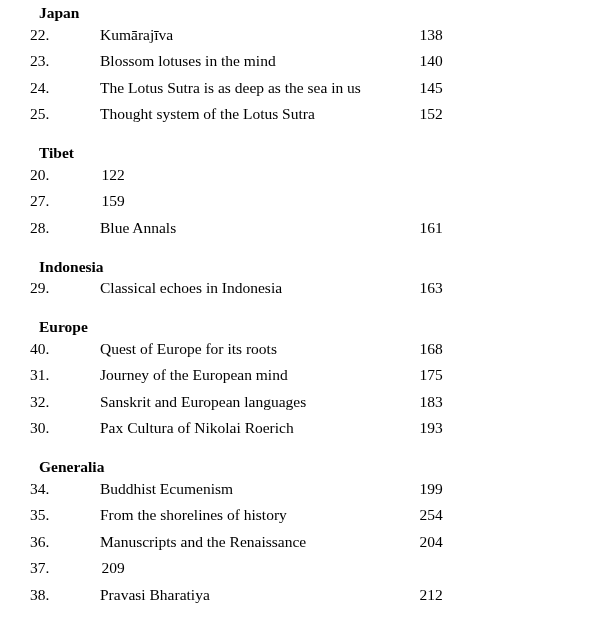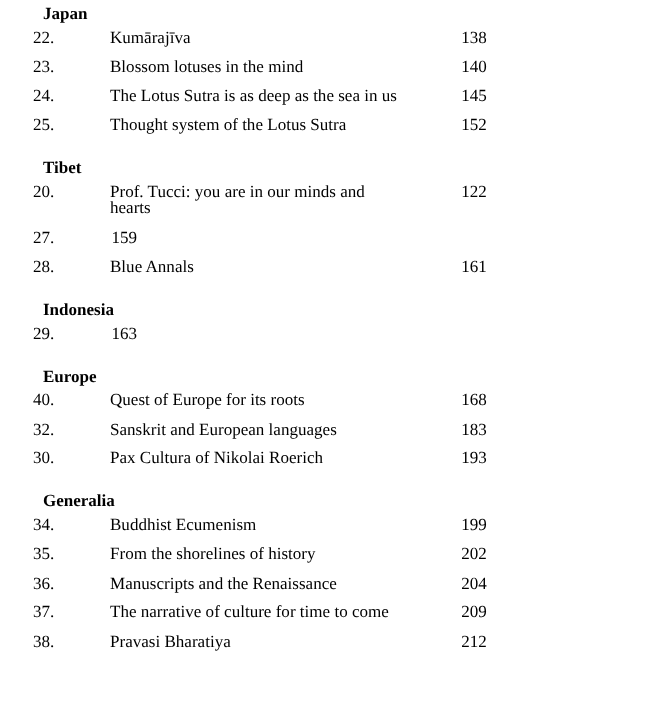--- a/index.html
+++ b/index.html
@@ -83,44 +83,49 @@
       </div>
       <div class="entry">
         <span class="num">25.</span>
         <span class="title">Thought system of the Lotus Sutra</span>
         <span class="page-no">152</span>
       </div>
       <div class="spacer-before-heading"></div>
       <div class="section-heading">Tibet</div>
       <div class="entry">
         <span class="num">20.</span>
-        <span class="title">Prof. Tucci: you are in our minds and hearts</span>
         <span class="page-no">122</span>
       </div>
       <div class="entry">
         <span class="num">27.</span>
         <span class="page-no">159</span>
       </div>
       <div class="entry">
         <span class="num">28.</span>
         <span class="title">Blue Annals</span>
         <span class="page-no">161</span>
       </div>
       <div class="spacer-before-heading"></div>
       <div class="section-heading">Indonesia</div>
       <div class="entry">
         <span class="num">29.</span>
+        <span class="title">Classical echoes in Indonesia</span>
         <span class="page-no">163</span>
       </div>
       <div class="spacer-before-heading"></div>
       <div class="section-heading">Europe</div>
       <div class="entry">
         <span class="num">40.</span>
         <span class="title">Quest of Europe for its roots</span>
         <span class="page-no">168</span>
+      </div>
+      <div class="entry">
+        <span class="num">31.</span>
+        <span class="title">Journey of the European mind</span>
+        <span class="page-no">175</span>
       </div>
       <div class="entry">
         <span class="num">32.</span>
         <span class="title">Sanskrit and European languages</span>
         <span class="page-no">183</span>
       </div>
       <div class="entry">
         <span class="num">30.</span>
         <span class="title">Pax Cultura of Nikolai Roerich</span>
         <span class="page-no">193</span>
@@ -128,30 +133,29 @@
       <div class="spacer-before-heading"></div>
       <div class="section-heading">Generalia</div>
       <div class="entry">
         <span class="num">34.</span>
         <span class="title">Buddhist Ecumenism</span>
         <span class="page-no">199</span>
       </div>
       <div class="entry">
         <span class="num">35.</span>
         <span class="title">From the shorelines of history</span>
-        <span class="page-no">202</span>
+        <span class="page-no">254</span>
       </div>
       <div class="entry">
         <span class="num">36.</span>
         <span class="title">Manuscripts and the Renaissance</span>
         <span class="page-no">204</span>
       </div>
       <div class="entry">
         <span class="num">37.</span>
-        <span class="title">The narrative of culture for time to come</span>
         <span class="page-no">209</span>
       </div>
       <div class="entry">
         <span class="num">38.</span>
         <span class="title">Pravasi Bharatiya</span>
         <span class="page-no">212</span>
       </div>
     </div>
 </div>
 

